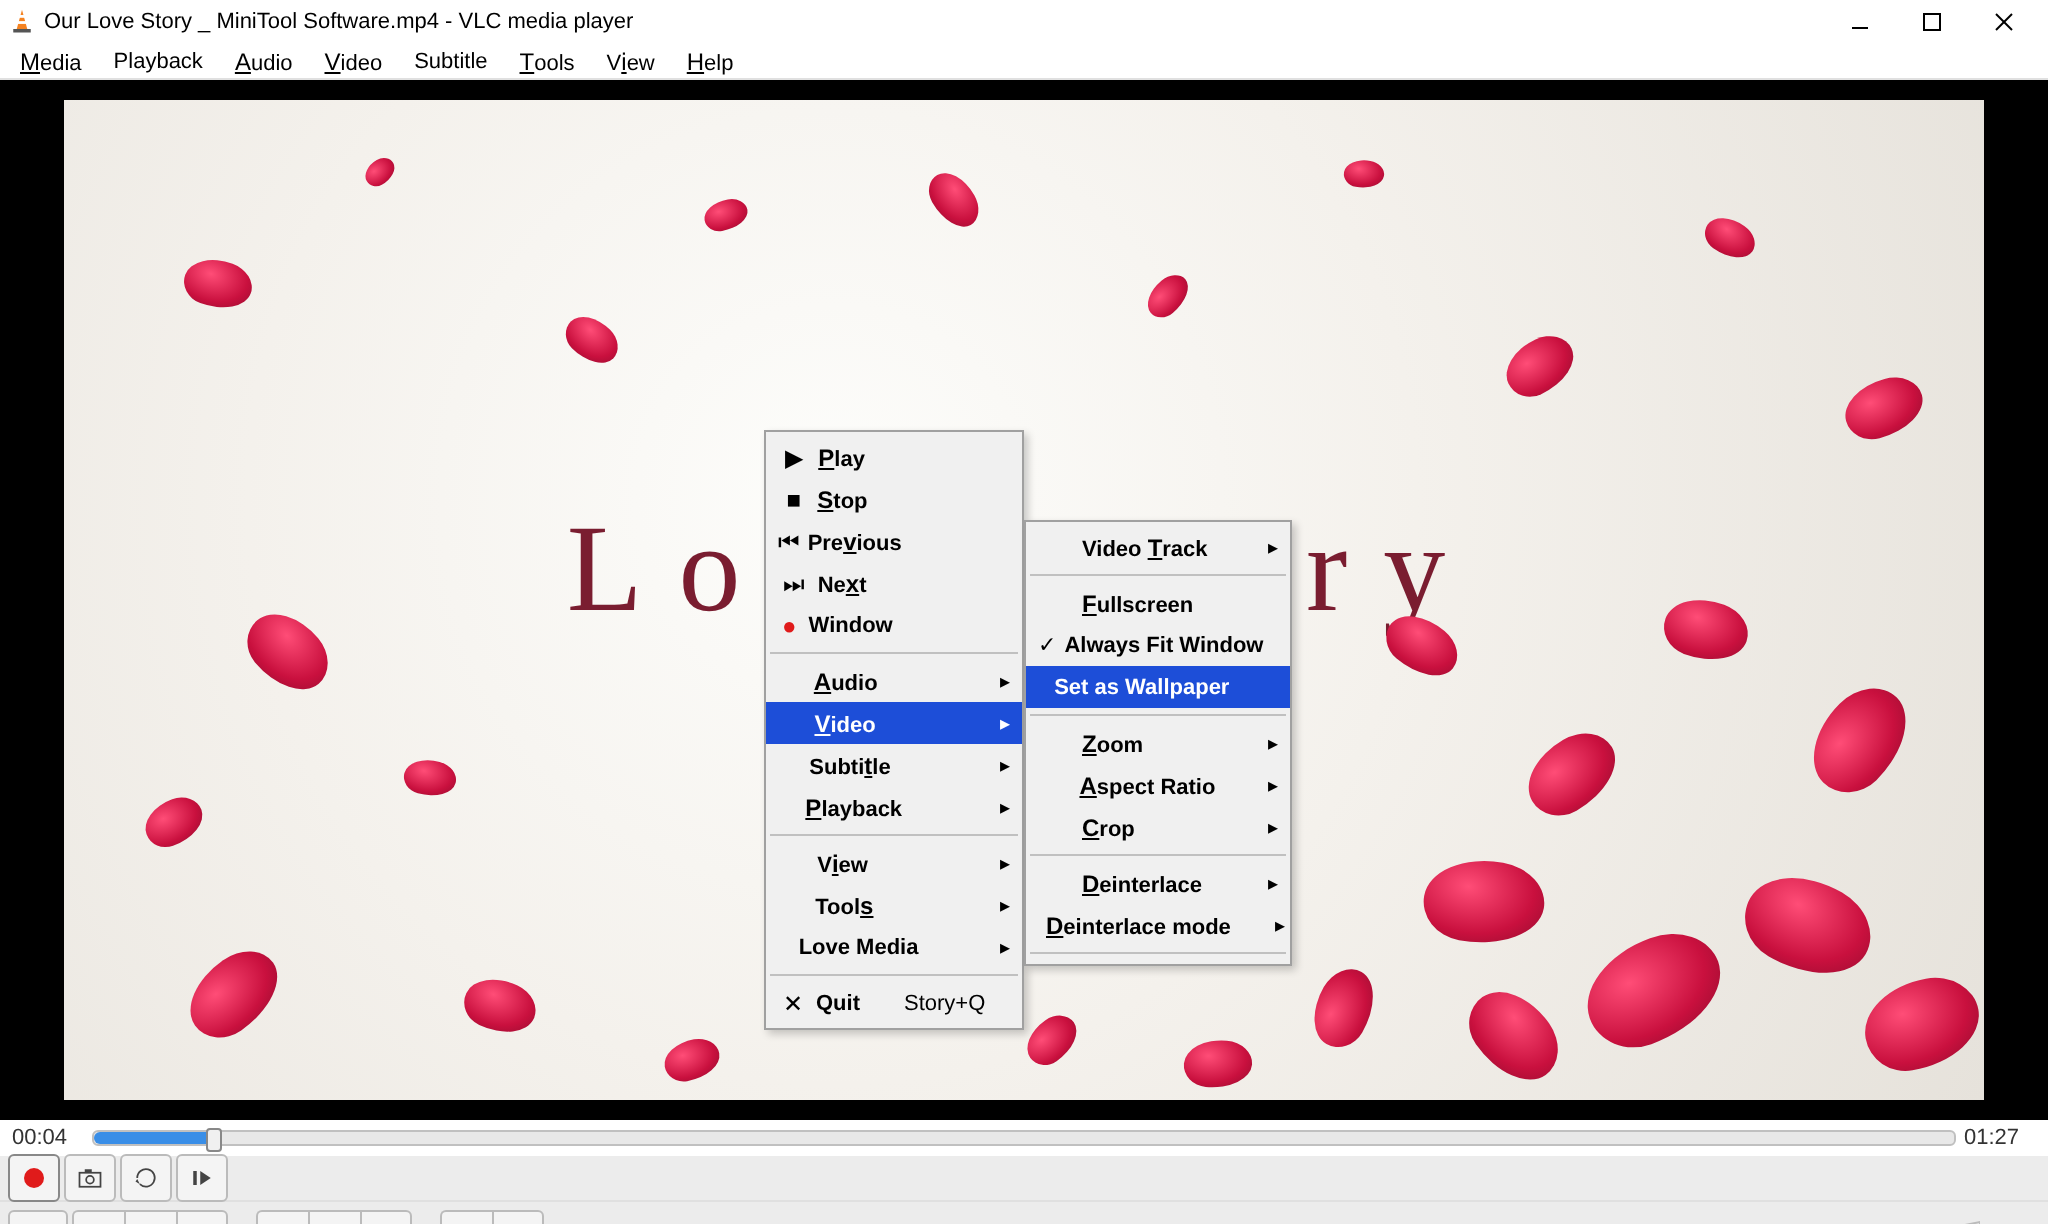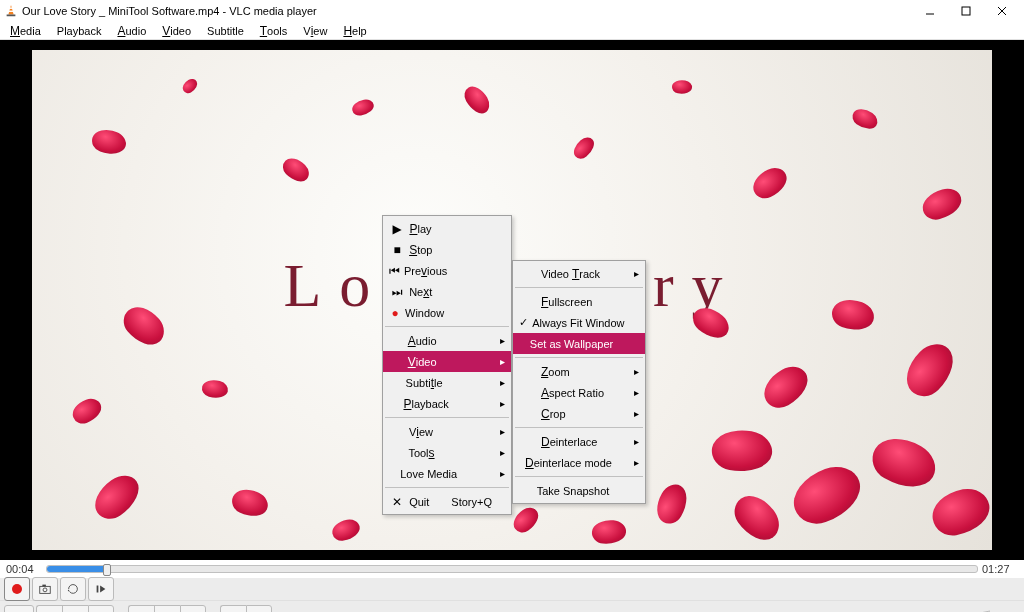--- a/index.html
+++ b/index.html
@@ -17,23 +17,23 @@
   .menubar .menuitem .ul { text-decoration: underline; }
 
   .video-area { position: relative; height: 520px; background: #000; display:flex; align-items:center; justify-content:center; }
   .video-frame { position: relative; width: 960px; height: 500px; background: radial-gradient(circle at 40% 40%, #fdfdfb 0%, #f4f1ec 45%, #e6e2db 100%); overflow: hidden; }
   .story-text { position:absolute; top: 200px; left: 0; right: 0; text-align:center; font-family: "Times New Roman", serif; font-size: 62px; letter-spacing: 18px; color: #7a1d30; font-weight: 400; }
   .petal { position:absolute; background: radial-gradient(ellipse at 35% 35%, #ff4d77, #c9103e 60%, #8a0c2c); border-radius: 60% 40% 65% 35% / 55% 45% 55% 45%; transform-origin:center; }
 
   
   .ctx { position:absolute; background:#f0f0f0; border:1px solid #a0a0a0; box-shadow: 2px 2px 4px rgba(0,0,0,.2); padding: 2px 0; }
   .ctx .row { height: 21px; display:flex; align-items:center; padding:0 6px; position:relative; }
-  .ctx .row.highlight { background:#be185d; color:#fff;justify-content:flex-end; }
+  .ctx .row.highlight { background:#1d4ed8; color:#fff;justify-content:flex-end; }
   .ctx .row .ic { width: 18px; display:flex; justify-content:center; align-items:center; }
-  .ctx .row .lbl { flex:1; padding: 0 22px 0 4px; white-space: nowrap; font-size: 11px; }
+  .ctx .row .lbl { flex:1; padding: 0 22px 0 4px; white-space: nowrap; font-size: 11px; font-weight: bold; }
   .ctx .row .lbl .ul { text-decoration: underline; }
   .ctx .row .sh { width: 46px; text-align: right; font-size: 11px; padding-right: 4px;}
   .ctx .row .sub { width: 10px; text-align:right; font-size:10px; }
   .ctx .sep { height: 1px; background:#c0c0c0; margin: 3px 2px; }
   .ctx .chk { color:#000; font-size:11px; }
 
   
   .seek { height: 18px; padding: 2px 6px; display:flex; align-items:center; gap:4px; }
   .seek-bar { flex:1; height: 8px; background:#e8e8e8; border:1px solid #c0c0c0; border-radius:3px; position:relative; }
   .seek-bar .fill { position:absolute; left:0; top:0; bottom:0; width:6%; background:#398ee7; border-radius:3px 0 0 3px; }
@@ -260,25 +260,20 @@
         <span class="ic"></span>
         <span class="lbl"><span class="ul">D</span>einterlace</span>
         <span class="sub">▸</span>
       </div>
     <div class="row">
         <span class="ic"></span>
         <span class="lbl"><span class="ul">D</span>einterlace mode</span>
         <span class="sub">▸</span>
       </div>
     <div class="sep"></div>
-    <div class="row">
-        <span class="ic"></span>
-        <span class="lbl">Take Snapshot</span>
-        <span class="sub"></span>
-      </div>
   </div>
 </div>
 
 <div class="seek">
   <span class="timecode">00:04</span>
   <div class="seek-bar">
     <div class="fill"></div>
     <div class="thumb"></div>
   </div>
   <span class="timecode" style="text-align:left;">01:27</span>

